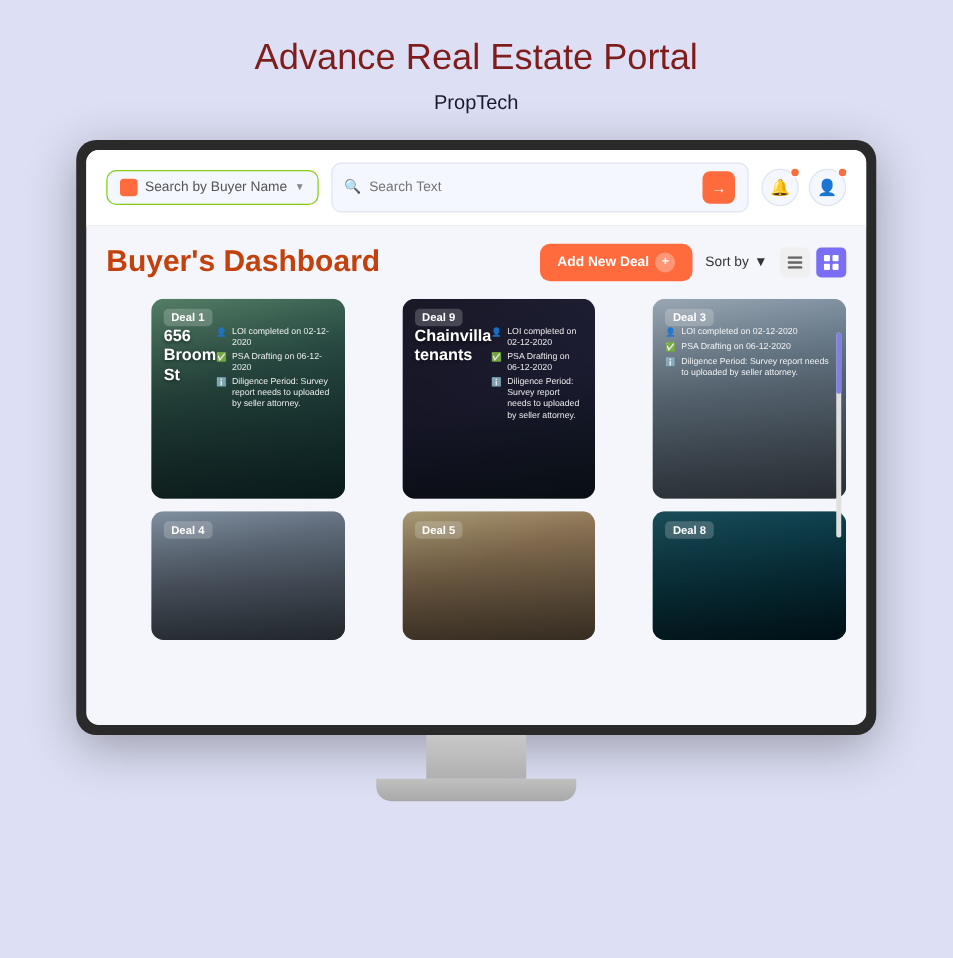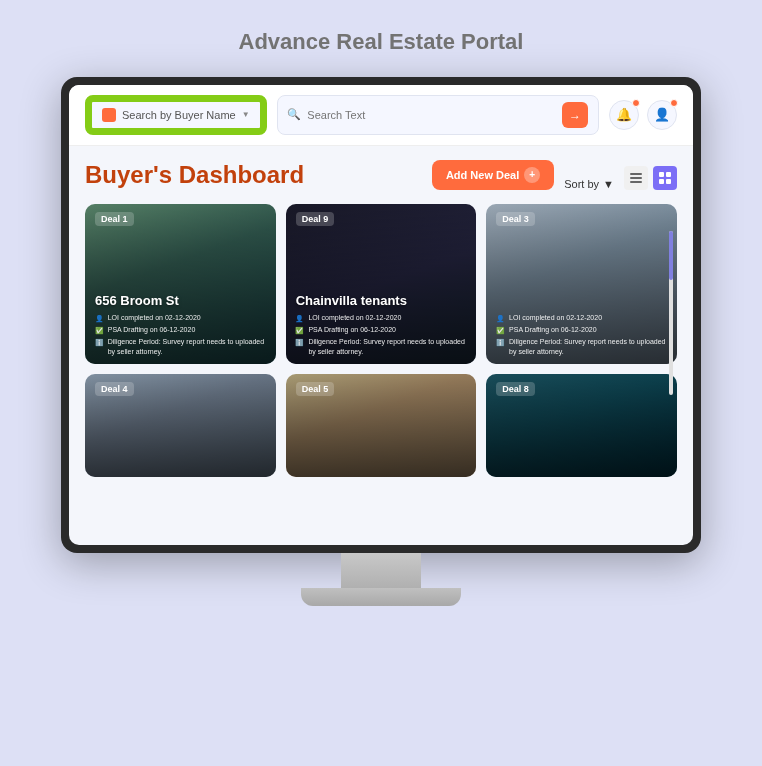--- a/index.html
+++ b/index.html
@@ -15,23 +15,23 @@
       font-family: 'Segoe UI', Arial, sans-serif;
       overflow: hidden;
     }
 
     .page-header {
       text-align: center;
       padding: 28px 20px 10px;
     }
 
     .page-title {
-      font-size: 22px;
-      font-weight: 700;
-      color: #737373;
+      font-size: 29px;
+      font-weight: 400;
+      color: #7f1d1d;
       line-height: 1.3;
     }
 
     .page-subtitle {
       font-size: 16px;
       color: #1a1a2e;
       margin-top: 8px;
       font-weight: 400;
     }
 
@@ -79,21 +79,21 @@
       align-items: center;
       gap: 10px;
       border-bottom: 1px solid #eee;
     }
 
     .buyer-dropdown {
       display: flex;
       align-items: center;
       gap: 6px;
       background: #f5f7ff;
-      border: 7px solid #84cc16;
+      border: 1px solid #84cc16;
       border-radius: 8px;
       padding: 6px 10px;
       font-size: 11px;
       color: #555;
       cursor: pointer;
       white-space: nowrap;
     }
 
     .buyer-dropdown .icon-buyer {
       width: 14px;
@@ -185,21 +185,21 @@
     }
 
     .dashboard-title {
       font-size: 24px;
       font-weight: 800;
       color: #c2410c;
     }
 
     .header-actions {
       display: flex;
-      align-items: flex-end;
+      align-items: center;
       gap: 10px;
     }
 
     .add-deal-btn {
       background: #ff6b3d;
       color: #fff;
       border: none;
       border-radius: 8px;
       padding: 7px 14px;
       font-size: 11px;
@@ -250,20 +250,21 @@
       gap: 10px;
       overflow-y: hidden;
     }
 
     .deal-card {
       border-radius: 10px;
       overflow: hidden;
       position: relative;
       height: 160px;
       cursor: pointer;
+      margin-left: 36px;
     }
 
     .deal-card-bg {
       position: absolute;
       inset: 0;
       background-size: cover;
       background-position: center;
     }
 
     .deal-card-overlay {
@@ -288,22 +289,22 @@
       background: rgba(255,255,255,0.2);
       display: inline-block;
       padding: 2px 6px;
       border-radius: 4px;
       align-self: flex-start;
     }
 
     .deal-info {
       flex: 1;
       display: flex;
-      flex-direction: column;
-      justify-content: flex-end;
+      flex-direction: row;
+      justify-content: center;
     }
 
     .deal-name {
       font-size: 13px;
       font-weight: 700;
       line-height: 1.2;
       margin-bottom: 5px;
       text-shadow: 0 1px 3px rgba(0,0,0,0.5);
     }
 
@@ -343,20 +344,21 @@
       height: 30%;
       background: #8080e0;
       border-radius: 2px;
     }
   </style>
 </head>
 <body>
 
 <div class="page-header">
   <div class="page-title">Advance Real Estate Portal</div>
+  <div class="page-subtitle">PropTech</div>
 </div>
 
 <div class="monitor">
   <div class="monitor-screen-wrapper">
     <div class="monitor-screen">
 
       <div class="app-navbar">
         <div class="buyer-dropdown">
           <span class="icon-buyer"></span>
           <span>Search by Buyer Name</span>

